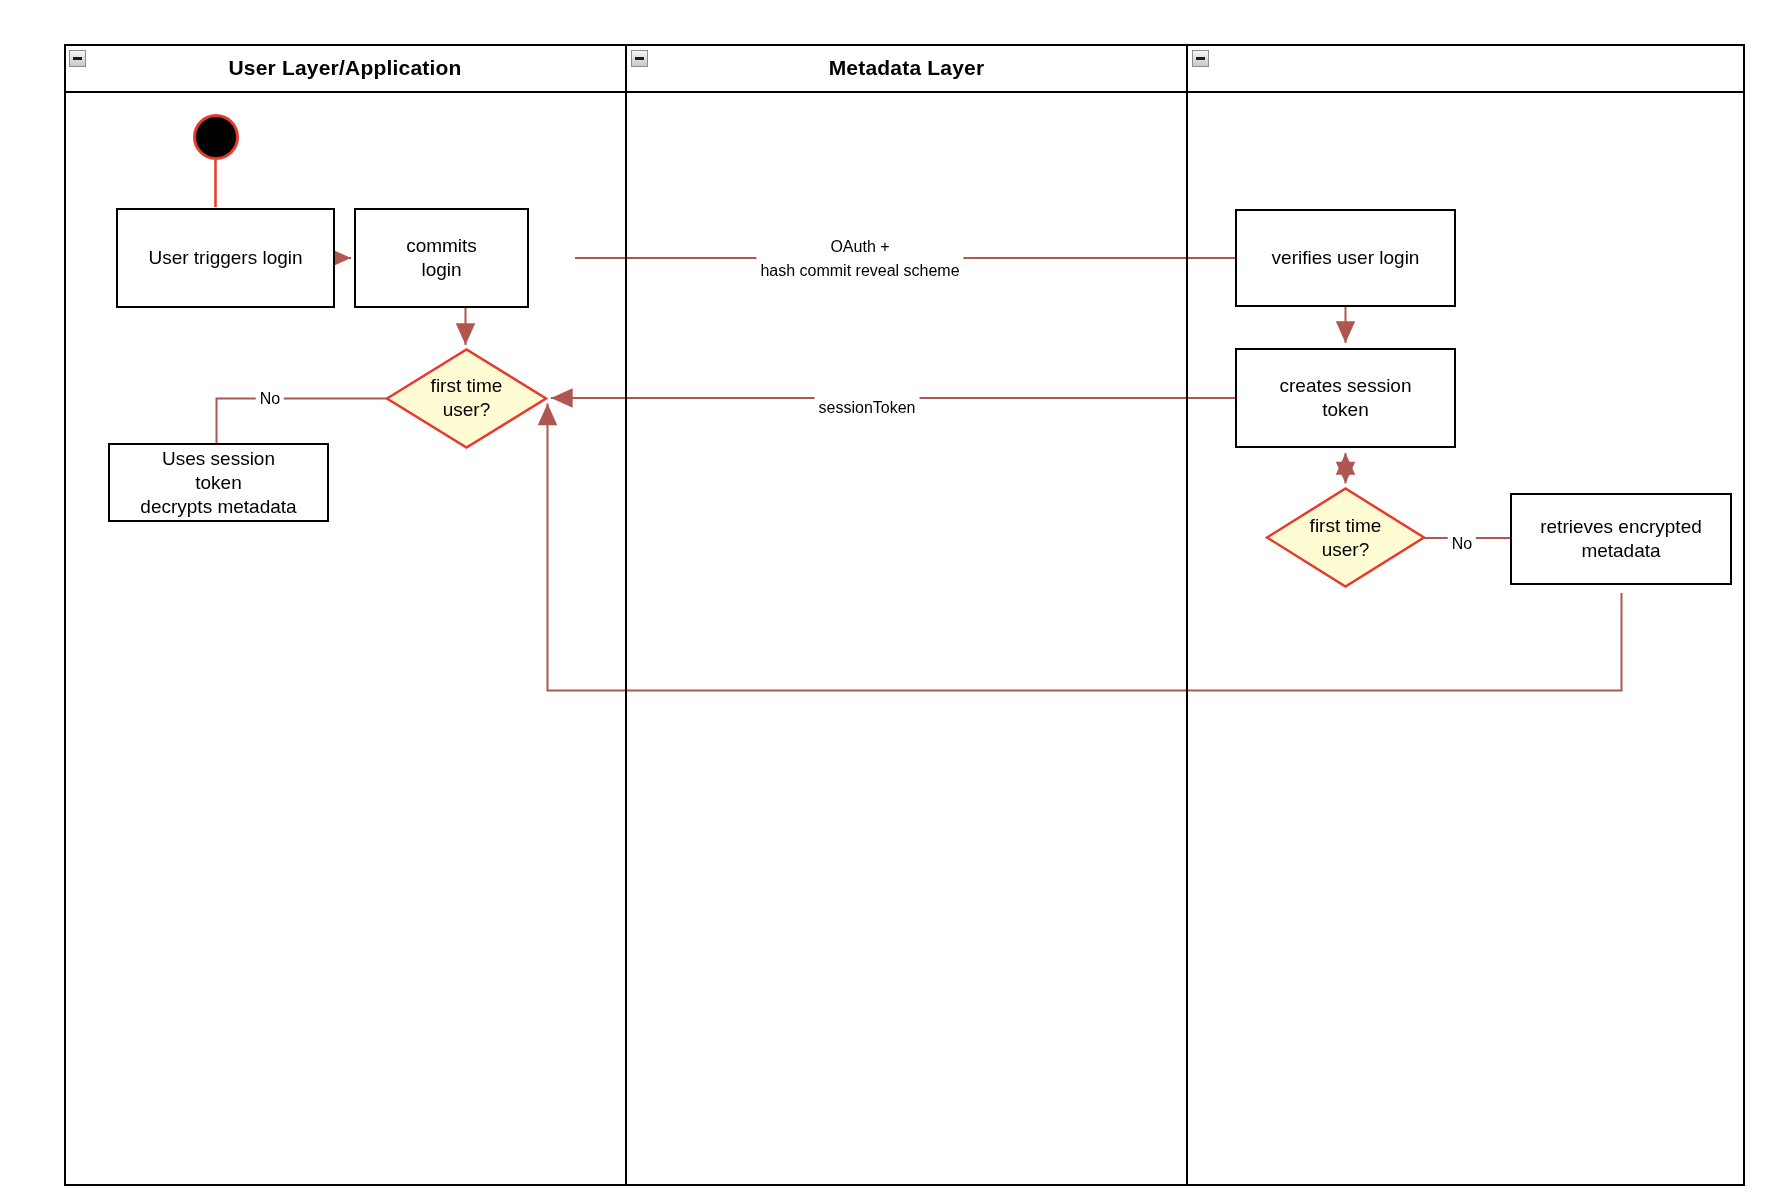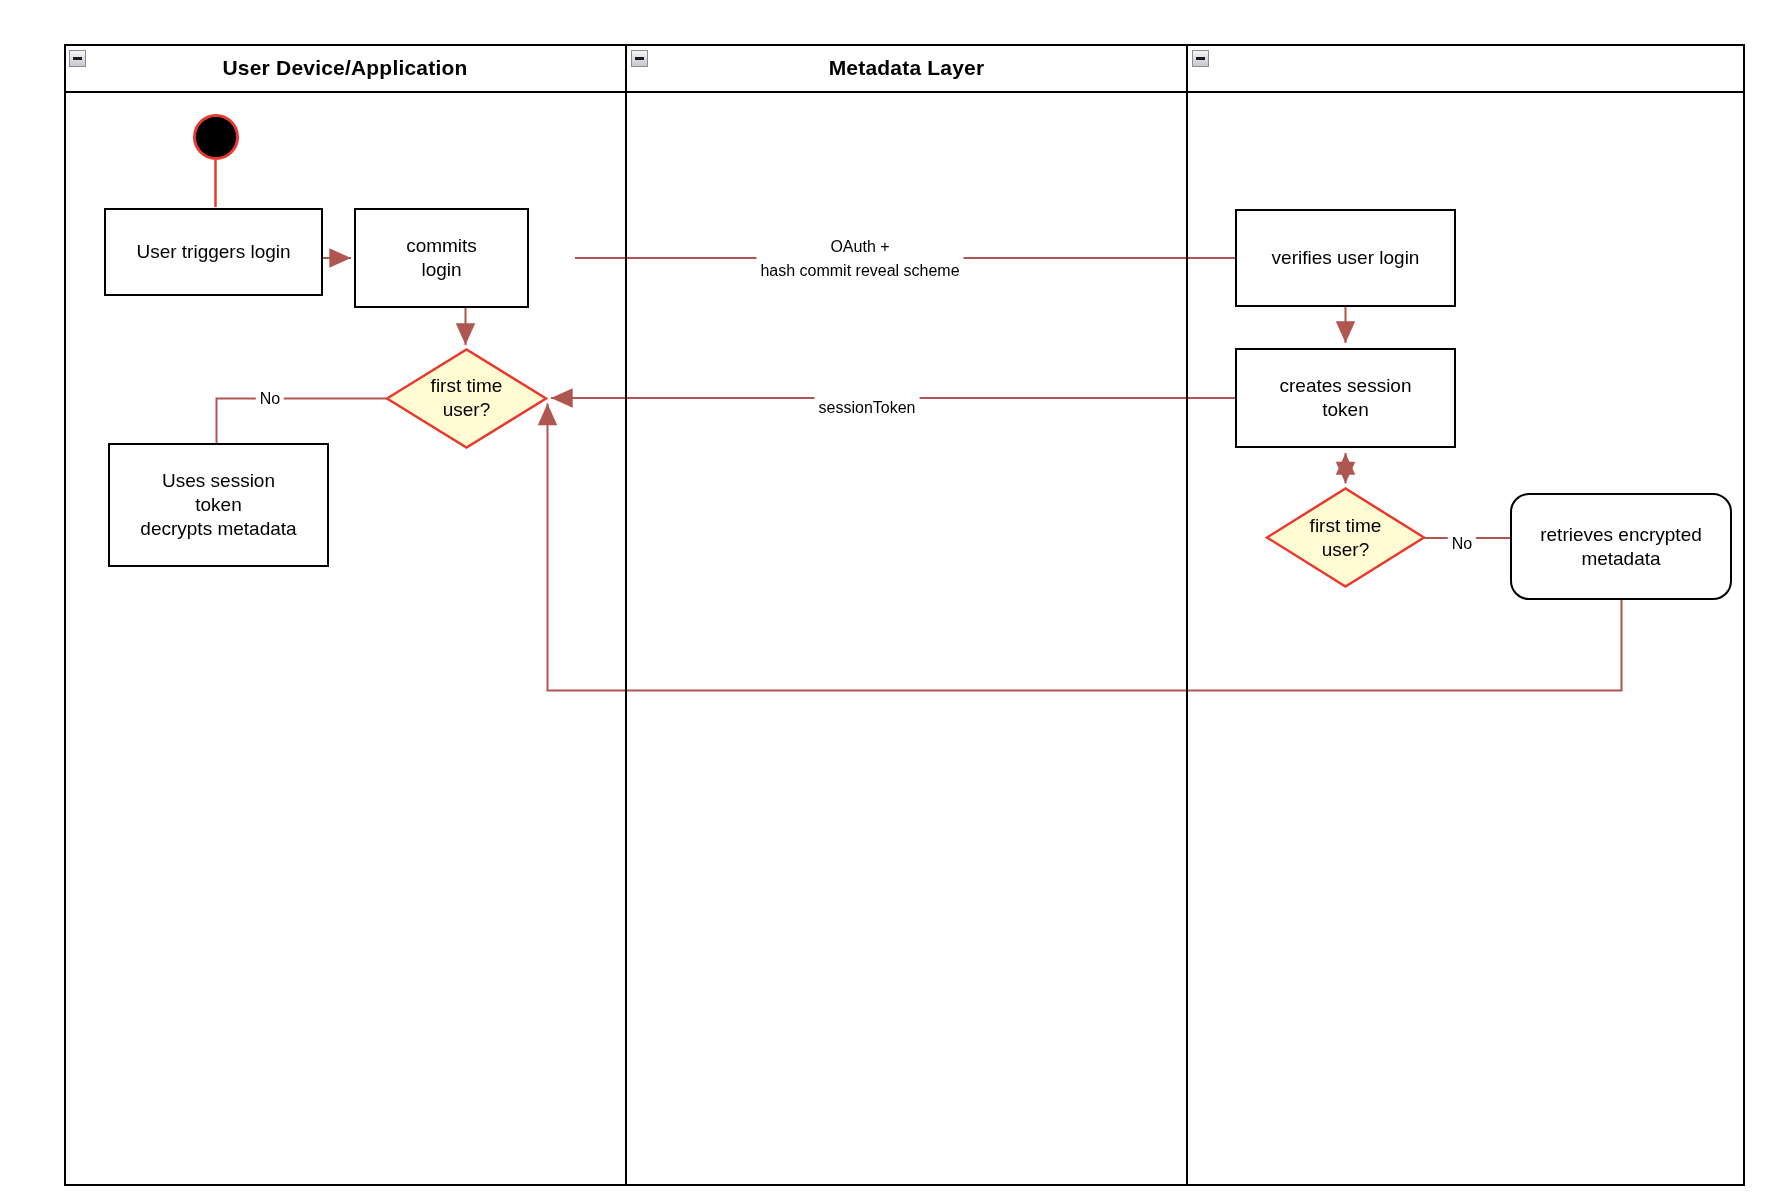--- a/index.html
+++ b/index.html
@@ -45,21 +45,21 @@
   svg.wires{position:absolute;left:0;top:0;pointer-events:none;}
 </style>
 </head>
 <body>
 
 <div id="canvas">
 
   <div class="pool"></div>
   <div class="header-sep"></div>
 
-  <div class="lane-title" style="left:64px;width:562px;">User Device/Application</div>
+  <div class="lane-title" style="left:64px;width:562px;">User Layer/Application</div>
   <div class="lane-title" style="left:626px;width:561px;">Metadata Layer</div>
 
   <div class="collapse-btn" style="left:69px;">
       <div class="minus"></div>
     </div>
   <div class="collapse-btn" style="left:631px;">
       <div class="minus"></div>
     </div>
   <div class="collapse-btn" style="left:1192px;">
       <div class="minus"></div>
@@ -85,30 +85,30 @@
     <path d="M1345.5,453 L1345.5,483.5" stroke="#b05650" stroke-width="2" fill="none" marker-start="url(#ah)" marker-end="url(#ah)"></path>
     <path d="M1424,538 L1510,538" stroke="#b05650" stroke-width="2" fill="none"></path>
     <path d="M1621.5,593 L1621.5,690.5 L547.5,690.5 L547.5,403.5" stroke="#b05650" stroke-width="2" fill="none" marker-end="url(#ah)"></path>
 
     <path d="M626,45 L626,1185" stroke="#000" stroke-width="2"></path>
     <path d="M1187,45 L1187,1185" stroke="#000" stroke-width="2"></path>
   </svg>
 
   <div class="start-node"></div>
 
-  <div class="node" style="left:104px;top:208px;width:219px;height:88px;">User triggers login</div>
+  <div class="node" style="left:116px;top:208px;width:219px;height:100px;">User triggers login</div>
   <div class="node" style="left:354px;top:208px;width:175px;height:100px;">commits
 login</div>
-  <div class="node" style="left:108px;top:443px;width:221px;height:124px;">Uses session
+  <div class="node" style="left:108px;top:443px;width:221px;height:79px;">Uses session
 token
 decrypts metadata</div>
   <div class="node" style="left:1235px;top:209px;width:221px;height:98px;">verifies user login</div>
   <div class="node" style="left:1235px;top:348px;width:221px;height:100px;">creates session
 token</div>
-  <div class="node" style="left:1510px;top:493px;width:222px;height:107px;border-radius:19px;">retrieves encrypted
+  <div class="node" style="left:1510px;top:493px;width:222px;height:92px;">retrieves encrypted
 metadata</div>
 
   <div class="diamond-label" style="left:387px;top:349px;width:159px;height:98px;">first time
 user?</div>
   <div class="diamond-label" style="left:1267px;top:488px;width:157px;height:99px;">first time
 user?</div>
 
   <div class="edge-label" style="left:860px;top:259px;">OAuth +
 hash commit reveal scheme</div>
   <div class="edge-label" style="left:867px;top:408px;">sessionToken</div>

